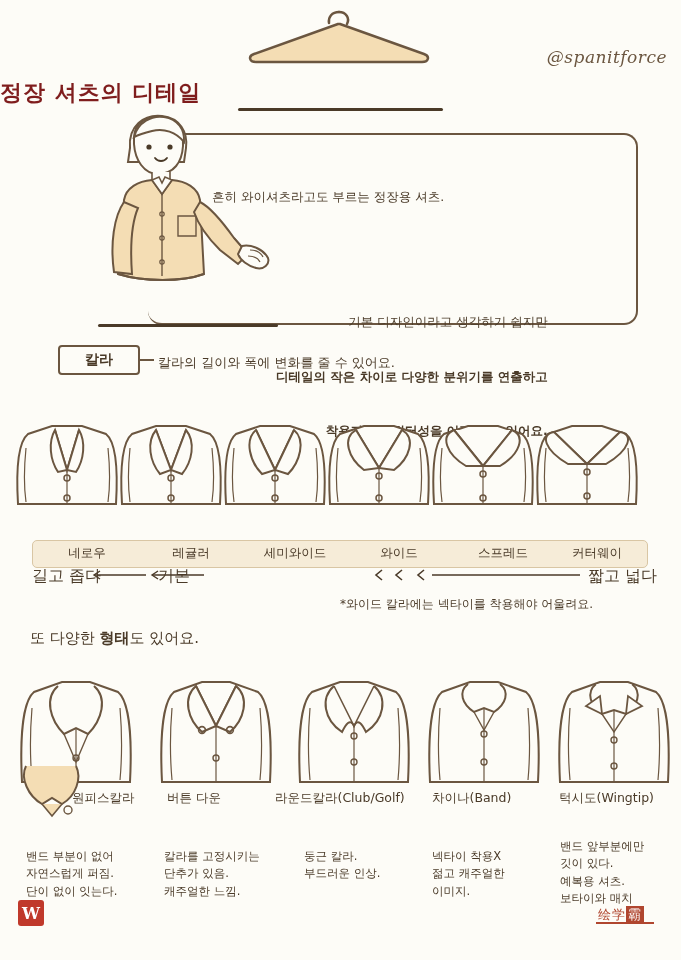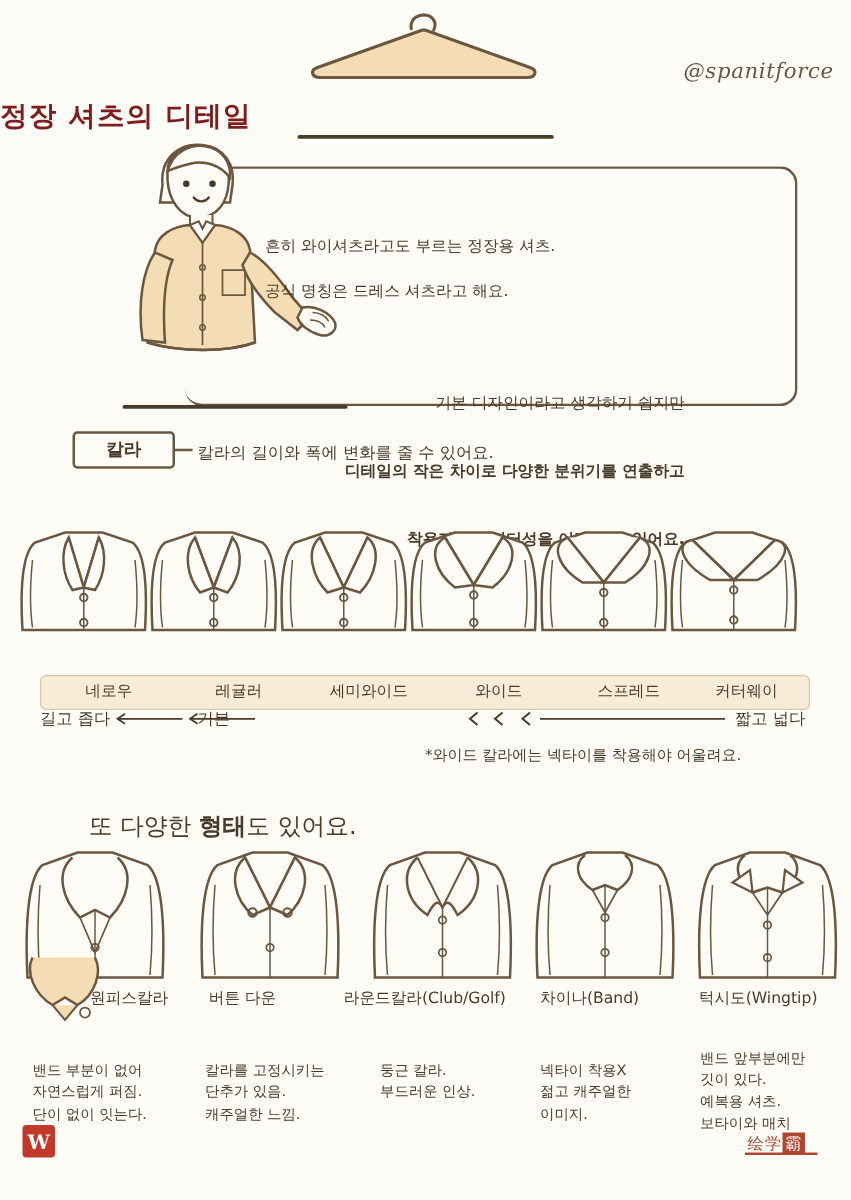--- a/index.html
+++ b/index.html
@@ -78,24 +78,24 @@
   .label-strip {
     position:absolute; left:32px; top:540px; width:616px; height:28px;
     background:#f6ecd8; border:1.5px solid #d9c6a4; border-radius:5px;
   }
   .label-strip .lbl {
     position:absolute; top:4px; font-size:12.5px; color:#4a3a28; text-align:center; width:96px;
   }
 
   
   .arrow-row { position:absolute; left:28px; top:566px; width:630px; height:22px; }
-  .arrow-row .t { position:absolute; font-size:13px; color:#4a3a28; top:0; }
+  .arrow-row .t { position:absolute; font-size:16px; color:#4a3a28; top:0; }
   .note-wide { left:340px; top:596px; font-size:12px; color:#4a3a28; }
 
-  .more-forms { left:30px; top:648px; font-size:19px; color:#4a3a28;margin-left:41px; }
+  .more-forms { left:30px; top:628px; font-size:15px; color:#4a3a28; }
   .more-forms .b { font-weight:bold; }
 
   
   .collars2 { position:absolute; left:0; top:662px; width:681px; height:130px; }
   .c2 { position:absolute; top:0; width:132px; height:130px; }
 
   .names2 .n {
     position:absolute; font-size:12.5px; color:#4a3a28; top:790px; white-space:pre;
   }
   .descs .d {
@@ -173,21 +173,20 @@
 
     <path d="M190 142 C200 140 212 146 216 154 C218 160 212 166 204 164 C196 162 188 156 186 150 Z" fill="#fdfcf7" stroke="#6b5640" stroke-width="2"></path>
     <path d="M198 146 C204 146 209 149 211 153" stroke="#6b5640" stroke-width="1.2" fill="none"></path>
     <path d="M196 152 C202 152 206 154 208 158" stroke="#6b5640" stroke-width="1.2" fill="none"></path>
 
     <path d="M66 170 C92 178 130 178 152 170" stroke="#6b5640" stroke-width="2" fill="none"></path>
   </svg>
 
   <div class="txt speech1">
     <span>흔히 와이셔츠라고도 부르는 정장용 셔츠.</span><br>
-    <span>공식 명칭은 드레스 셔츠라고 해요.</span>
   </div>
 
   <div class="txt speech2">
     <span class="ln">기본 디자인이라고 생각하기 쉽지만</span>
     <span class="ln"><span class="b">디테일의 작은 </span><span class="b">차이</span><span class="b">로 다양한 분위기를 연출하고</span></span>
     <span class="ln b">착용자의 캐릭터성을 어필할 수 있어요.</span>
   </div>
 
   <div class="desk-line"></div>
 

